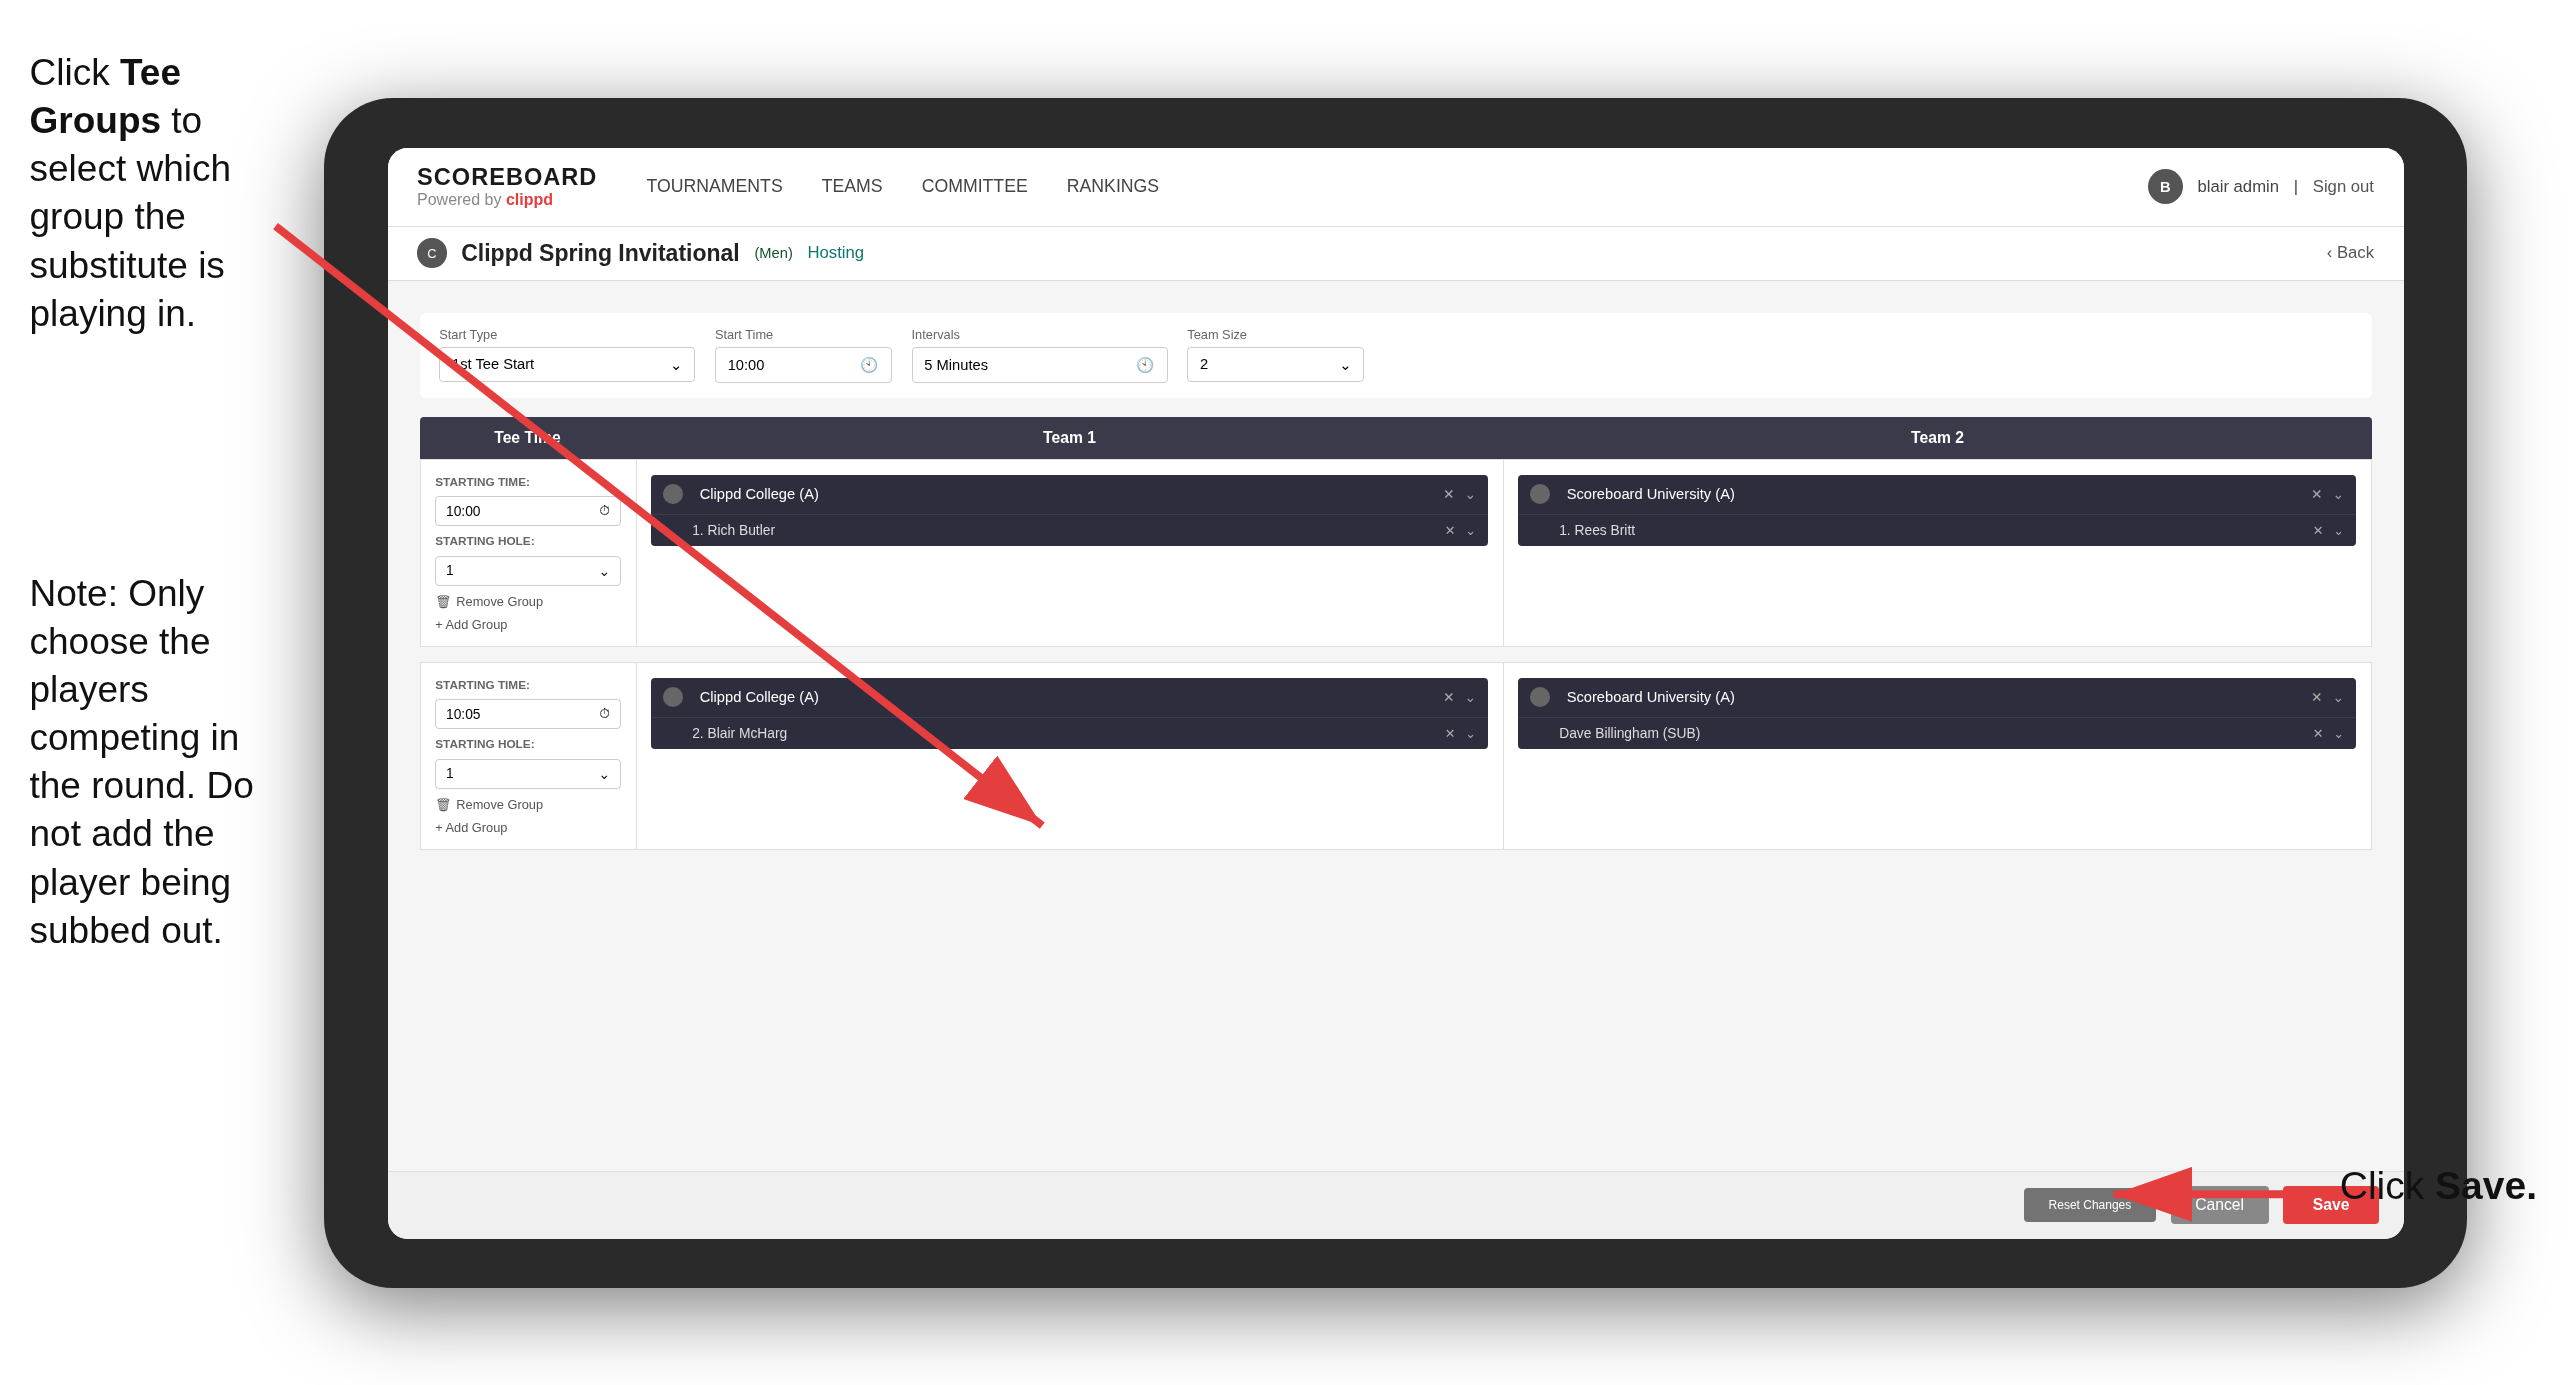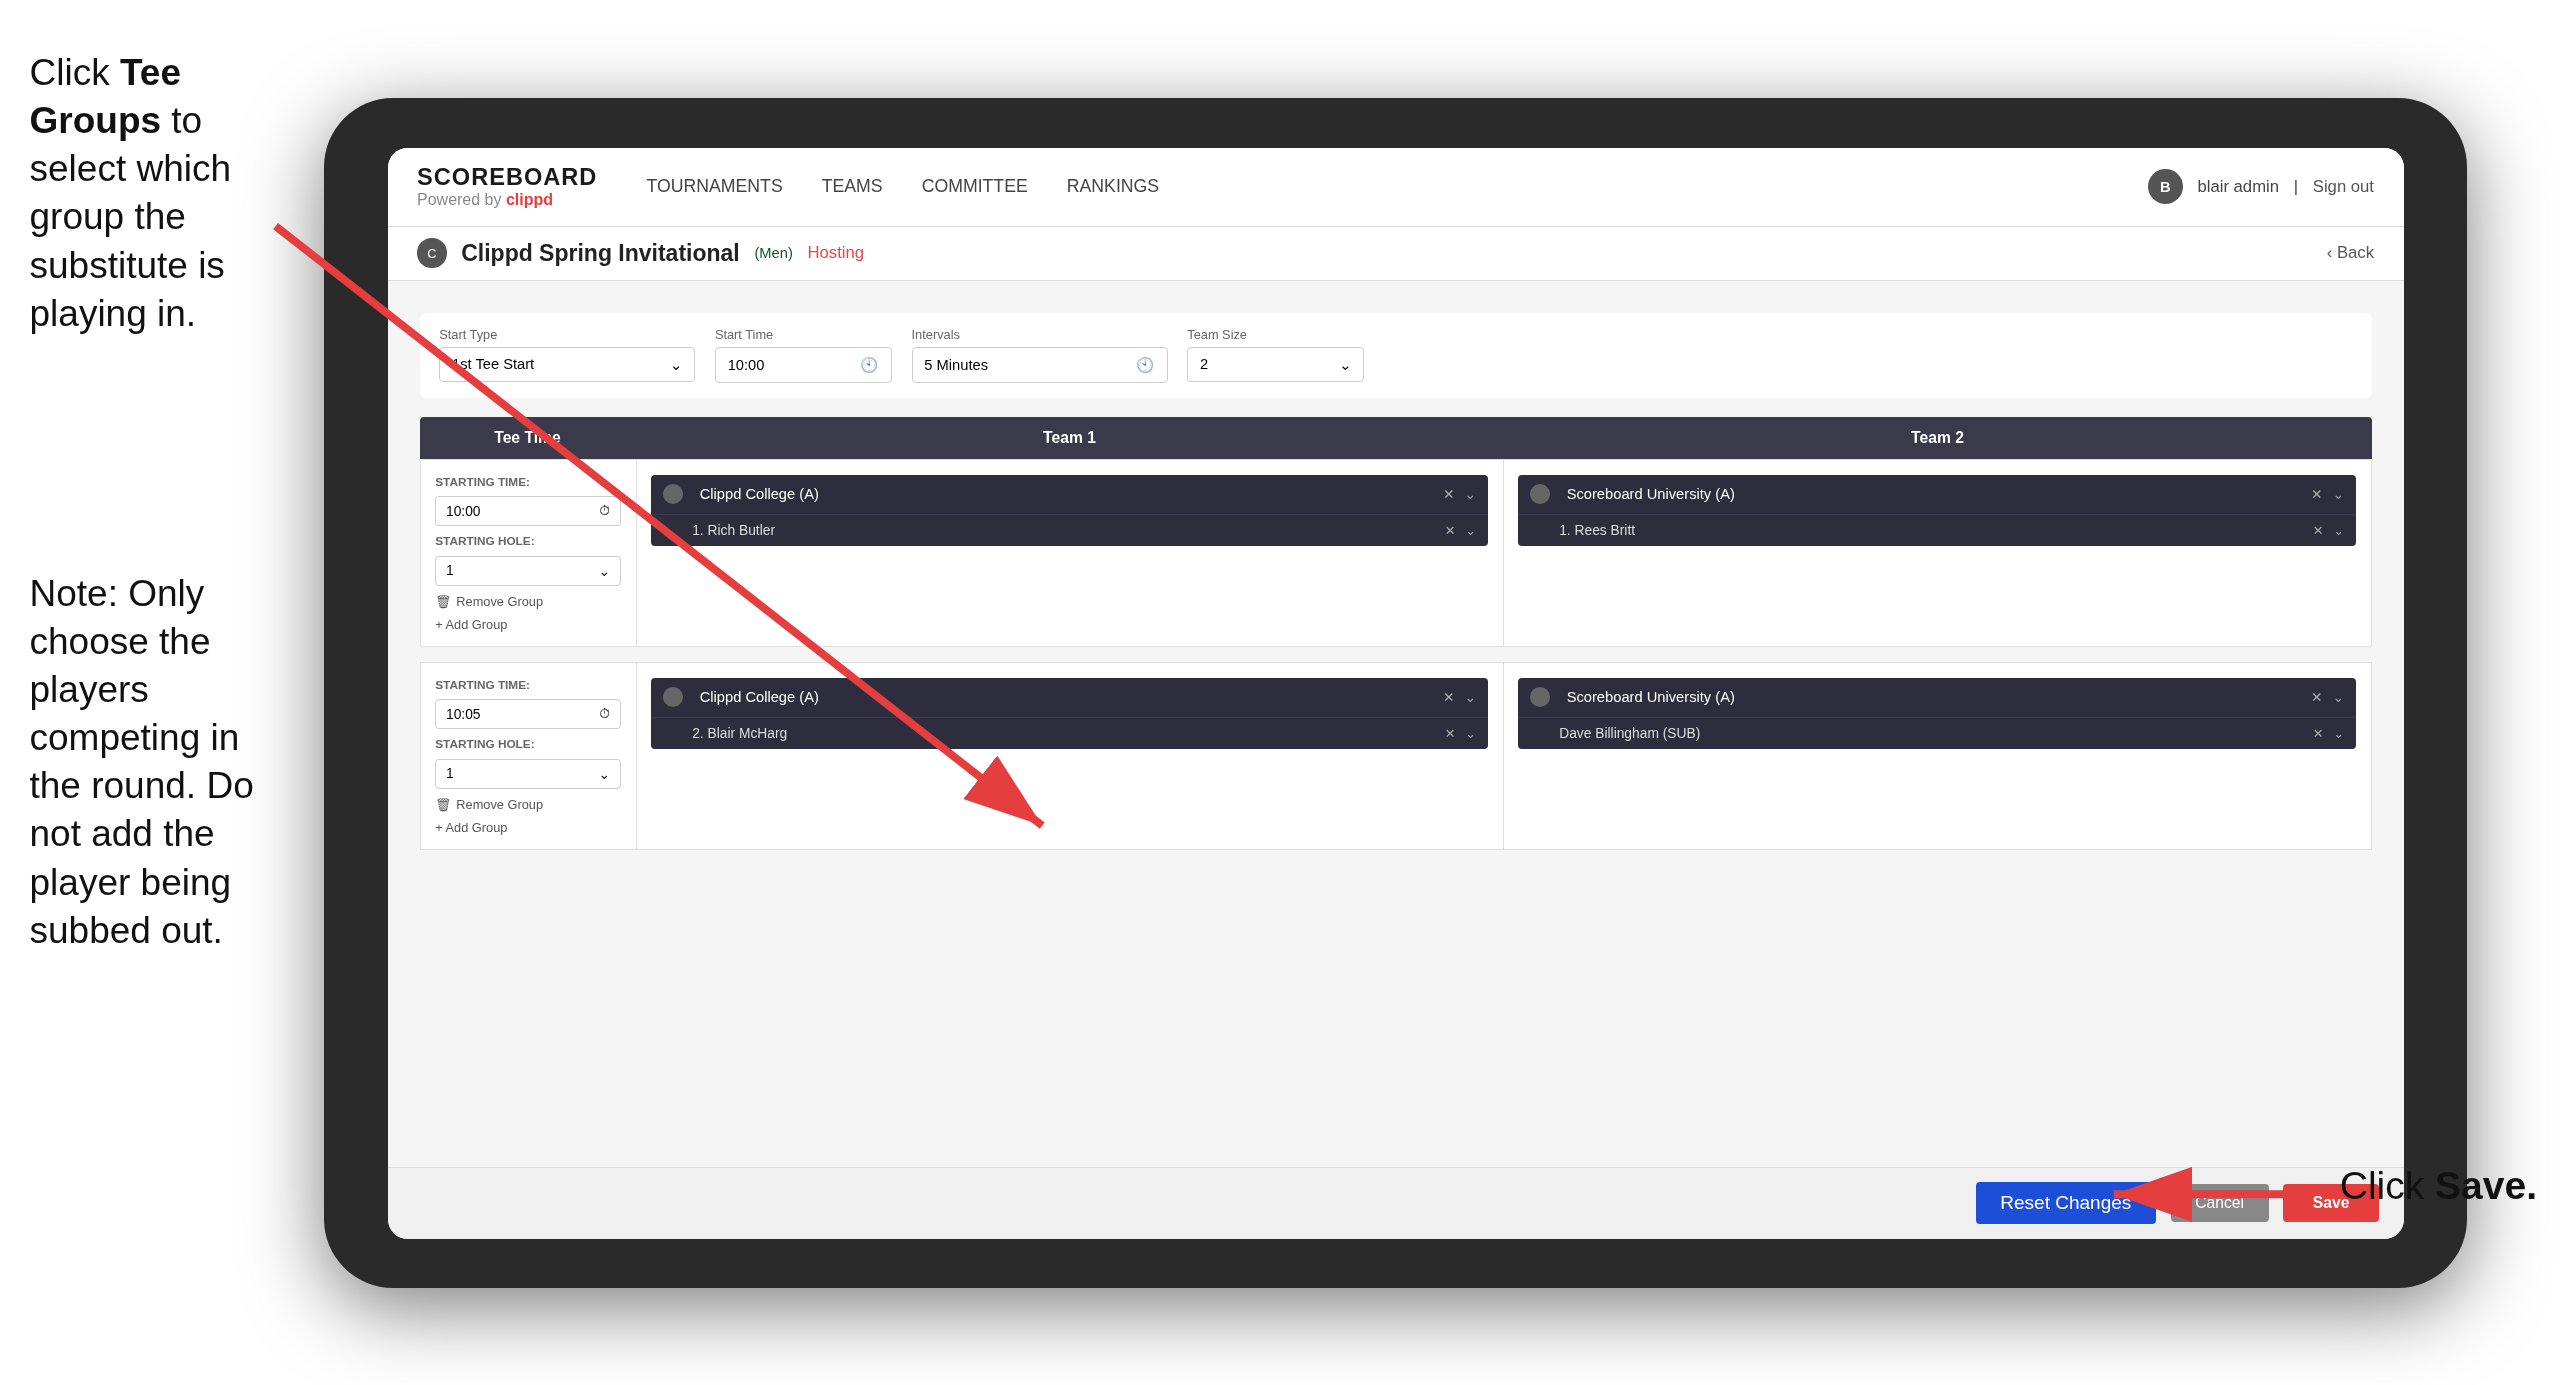--- a/index.html
+++ b/index.html
@@ -176,21 +176,21 @@
       font-size: 23px;
       font-weight: 700;
       color: #222;
     }
     .sub-header-tag {
       font-size: 14.7px;
       color: #14532d;
     }
     .sub-header-hosting {
       font-size: 16.7px;
-      color: #ef4444;
+      color: #0f766e;
     }
     .back-btn {
       font-size: 16.7px;
       color: #555;
       cursor: pointer;
     }
 
     
     .main-content {
       flex: 1;
@@ -354,25 +354,25 @@
       display: flex;
       align-items: center;
       justify-content: flex-end;
       padding: 14.7px 24.6px;
       gap: 14.7px;
       border-top: 1px solid #ddd;
       flex-shrink: 0;
     }
     .btn-reset {
       padding: 9.8px 24.6px;
-      background: #1d4ed8;
+      background: #737373;
       color: #fff;
       border: none;
       border-radius: 3.9px;
-      font-size: 19px;
+      font-size: 12px;
       cursor: pointer;
     }
     .btn-cancel {
       padding: 9.8px 24.6px;
       background: #888;
       color: #fff;
       border: none;
       border-radius: 3.9px;
       font-size: 15.7px;
       cursor: pointer;

